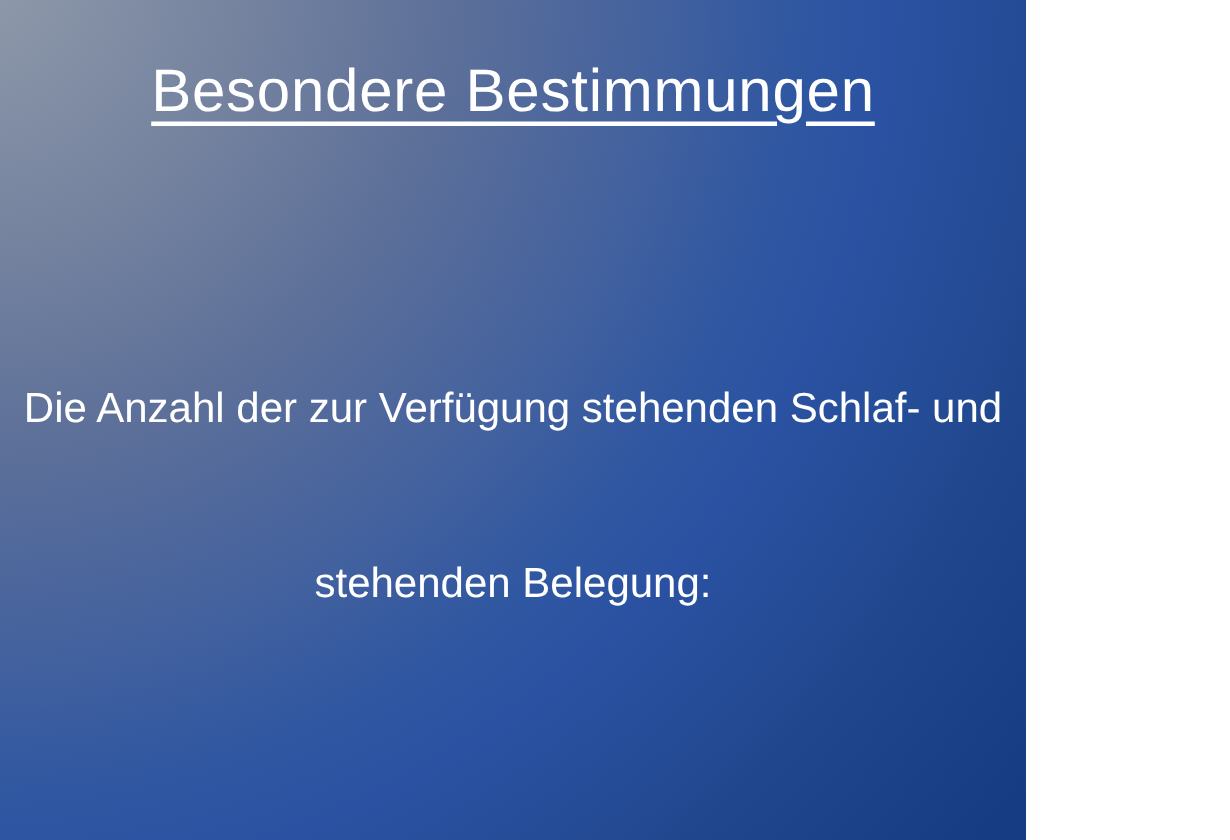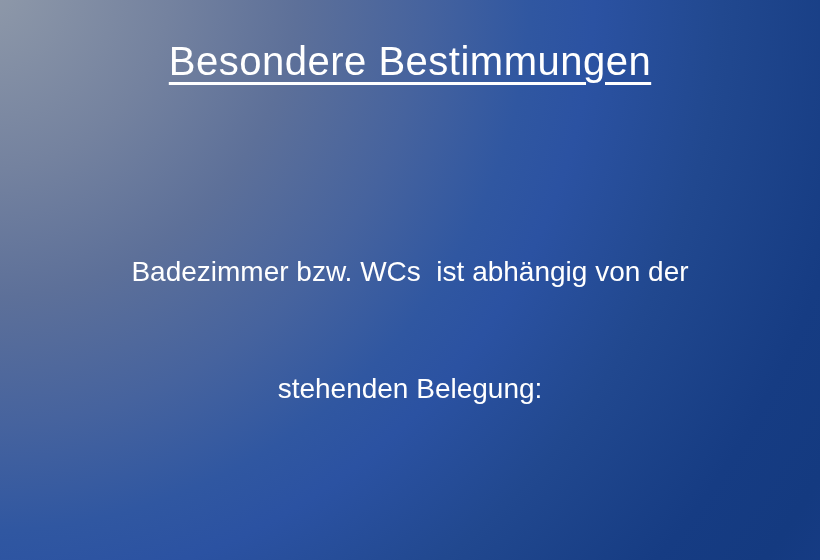--- a/index.html
+++ b/index.html
@@ -7,21 +7,21 @@
     padding: 0;
   }
   body {
     width: 820px;
     height: 560px;
     overflow: hidden;
     font-family: "Liberation Sans", "DejaVu Sans", sans-serif;
   }
   .slide {
     position: relative;
-    width: 820px;
+    width: 684px;
     height: 560px;
     background:
       radial-gradient(circle 1060px at -20px -20px,
         #919baa 0%,
         #74829f 18%,
         #5d7099 30%,
         #46639e 42%,
         #3057a1 52%,
         #2b52a2 58%,
         #21488f 70%,
@@ -66,21 +66,21 @@
   }
 </style>
 </head>
 <body>
 
 <div class="slide">
 
   <div class="slide-title">Besondere Bestimmungen</div>
 
   <div class="intro">
-    <div>Badezimmer bzw. WCs  ist abhängig von der</div>
+    <div>Die Anzahl der zur Verfügung stehenden Schlaf- und</div>
     <div>stehenden Belegung:</div>
   </div>
 
   <div class="rules">
     
     
   </div>
 
 </div>
 

